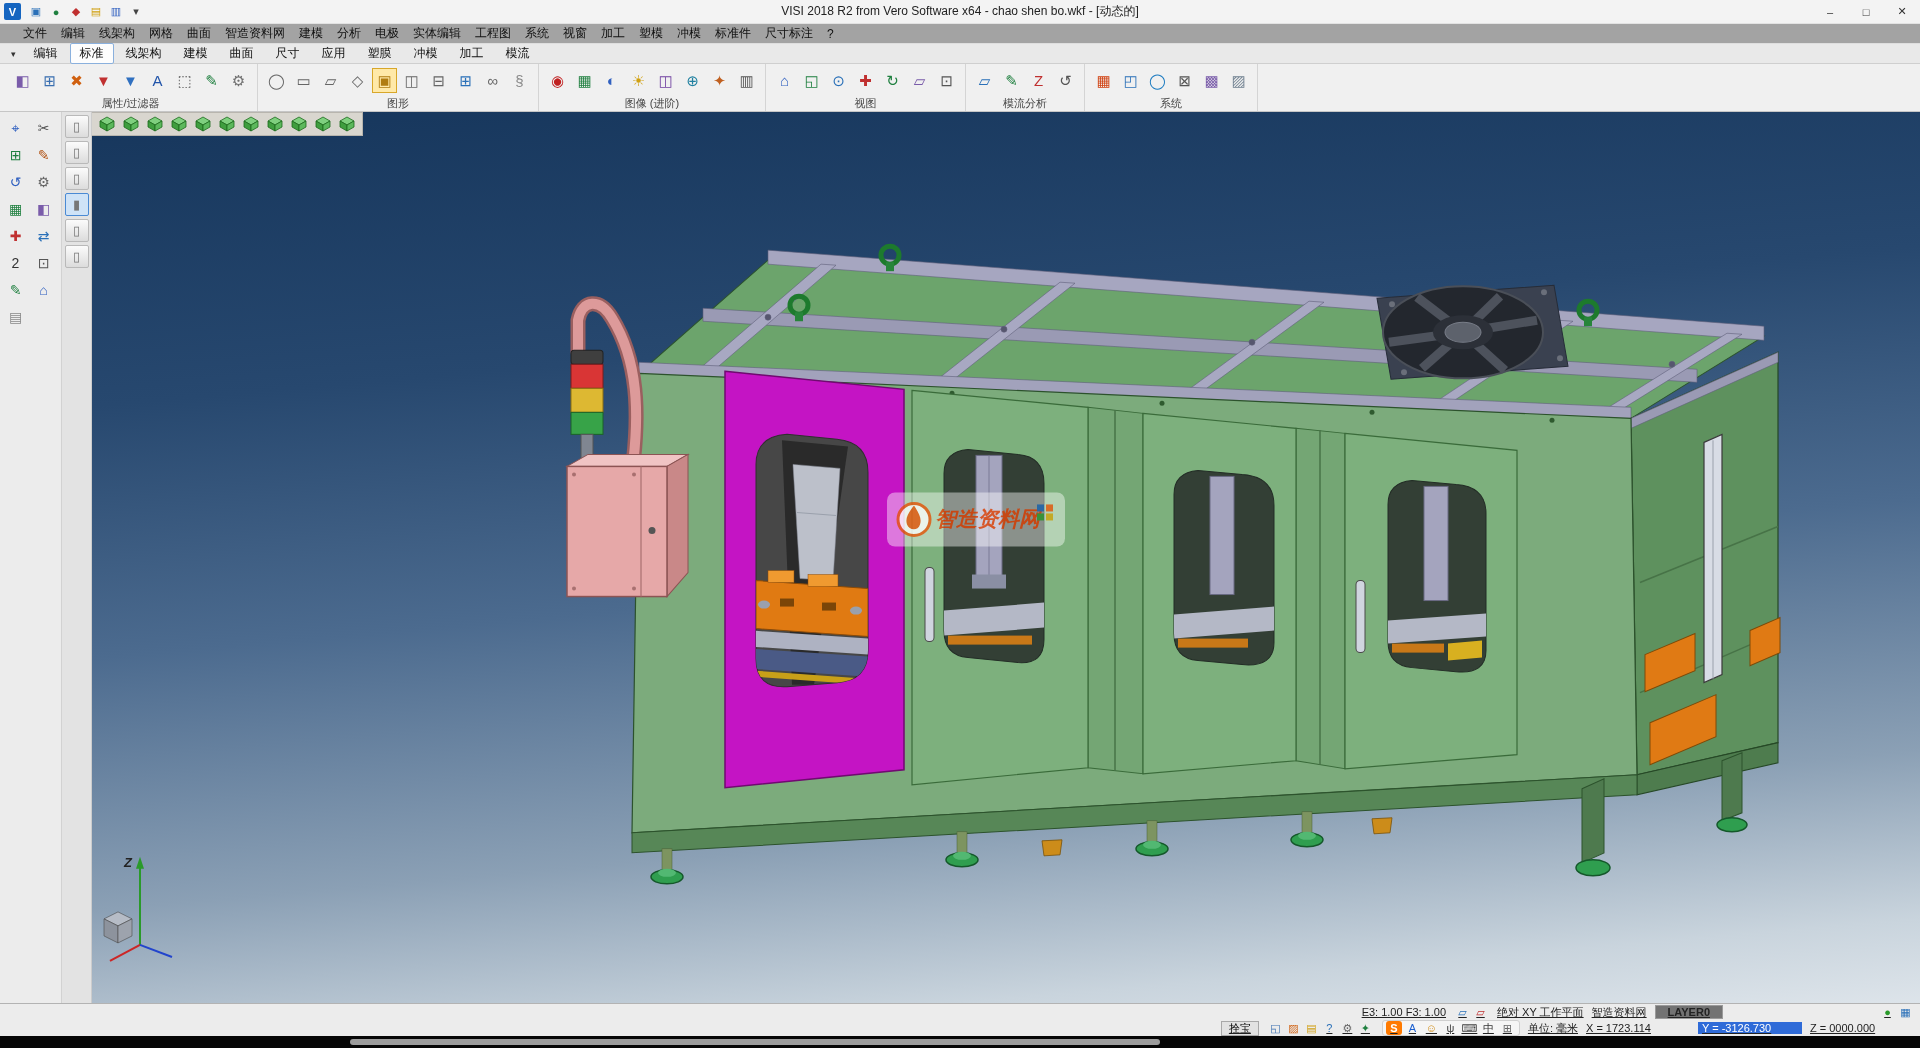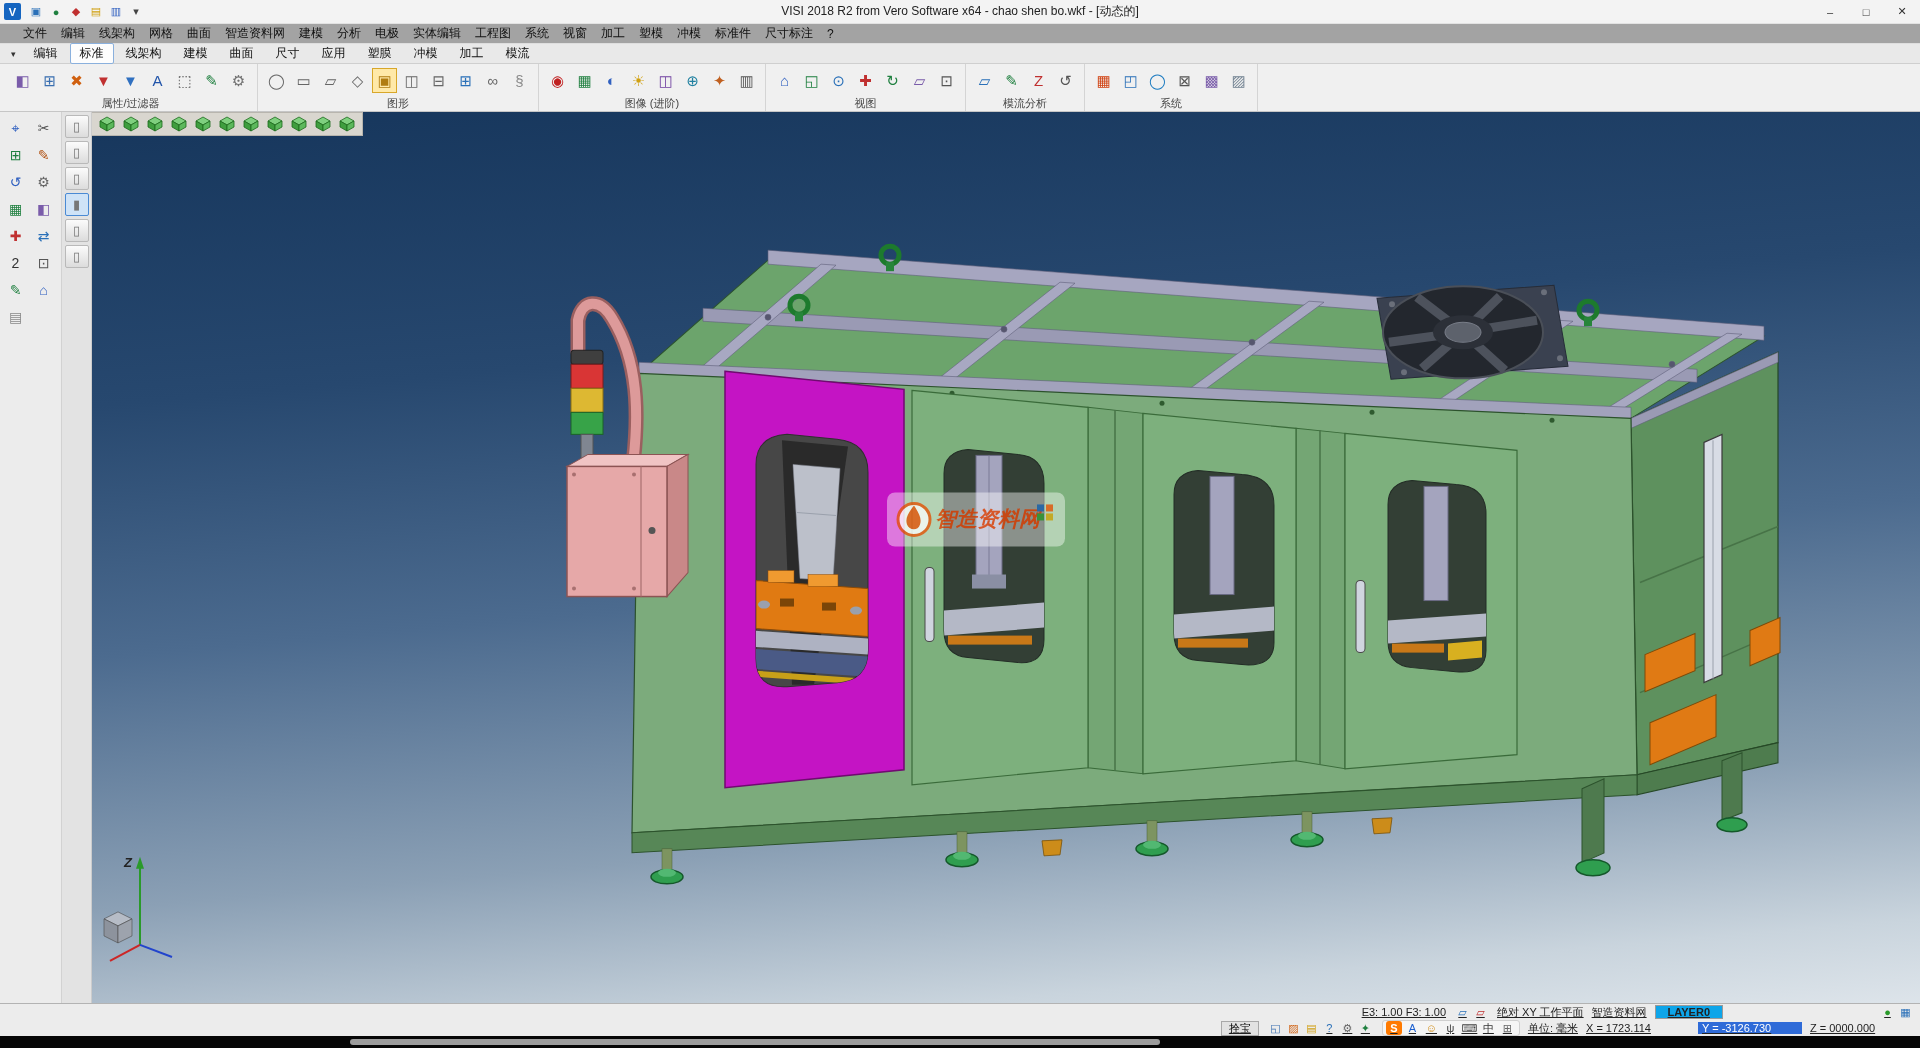--- a/index.html
+++ b/index.html
@@ -49,21 +49,21 @@
   svg.scene { position:absolute; inset:0; width:100%; height:100%; }
   svg text { font-family:"Liberation Sans","DejaVu Sans",sans-serif; }
 
   
   .statusbar { flex:0 0 auto; background:#ececec; border-top:1px solid #b3b3b3; font-size:11px; color:#222;text-decoration:underline; }
   .srow { height:16px; display:flex; align-items:center; padding:0 6px; gap:8px; }
   .srow .spacer { flex:1; }
   .sgap { width:140px; }
   .sicon { width:17px; height:14px; display:flex; align-items:center; justify-content:center; font-size:11px; background:transparent; border:none; }
   .badge { border-radius:3px; font-weight:bold; width:16px; height:14px; display:flex; align-items:center; justify-content:center; }
-  .layer-box { border:1px solid #9a9a9a; background:#0ea5e9; padding:0 12px; height:14px; line-height:13px; font-weight:bold; }
+  .layer-box { border:1px solid #9a9a9a; background:#737373; padding:0 12px; height:14px; line-height:13px; font-weight:bold; }
   .snap-btn { border:1px solid #a8a8a8; background:#e2e2e2; height:15px; line-height:13px; font-size:11px; padding:0 7px; }
   .coord { min-width:104px; }
   .coord.y { background:#2f6bd8; color:#fff; padding:0 4px; }
   .ime-cluster { display:flex; align-items:center; gap:2px; background:#f5f5f5; border:1px solid #d0d0d0; border-radius:3px; padding:0 3px; height:16px; }
 
   
   .taskbar { flex:0 0 auto; height:12px; background:#060606; position:relative; }
   .task-pill { position:absolute; left:350px; top:3px; width:810px; height:6px; background:#9c9c9c; border-radius:3px; }
 </style>
 </head>

